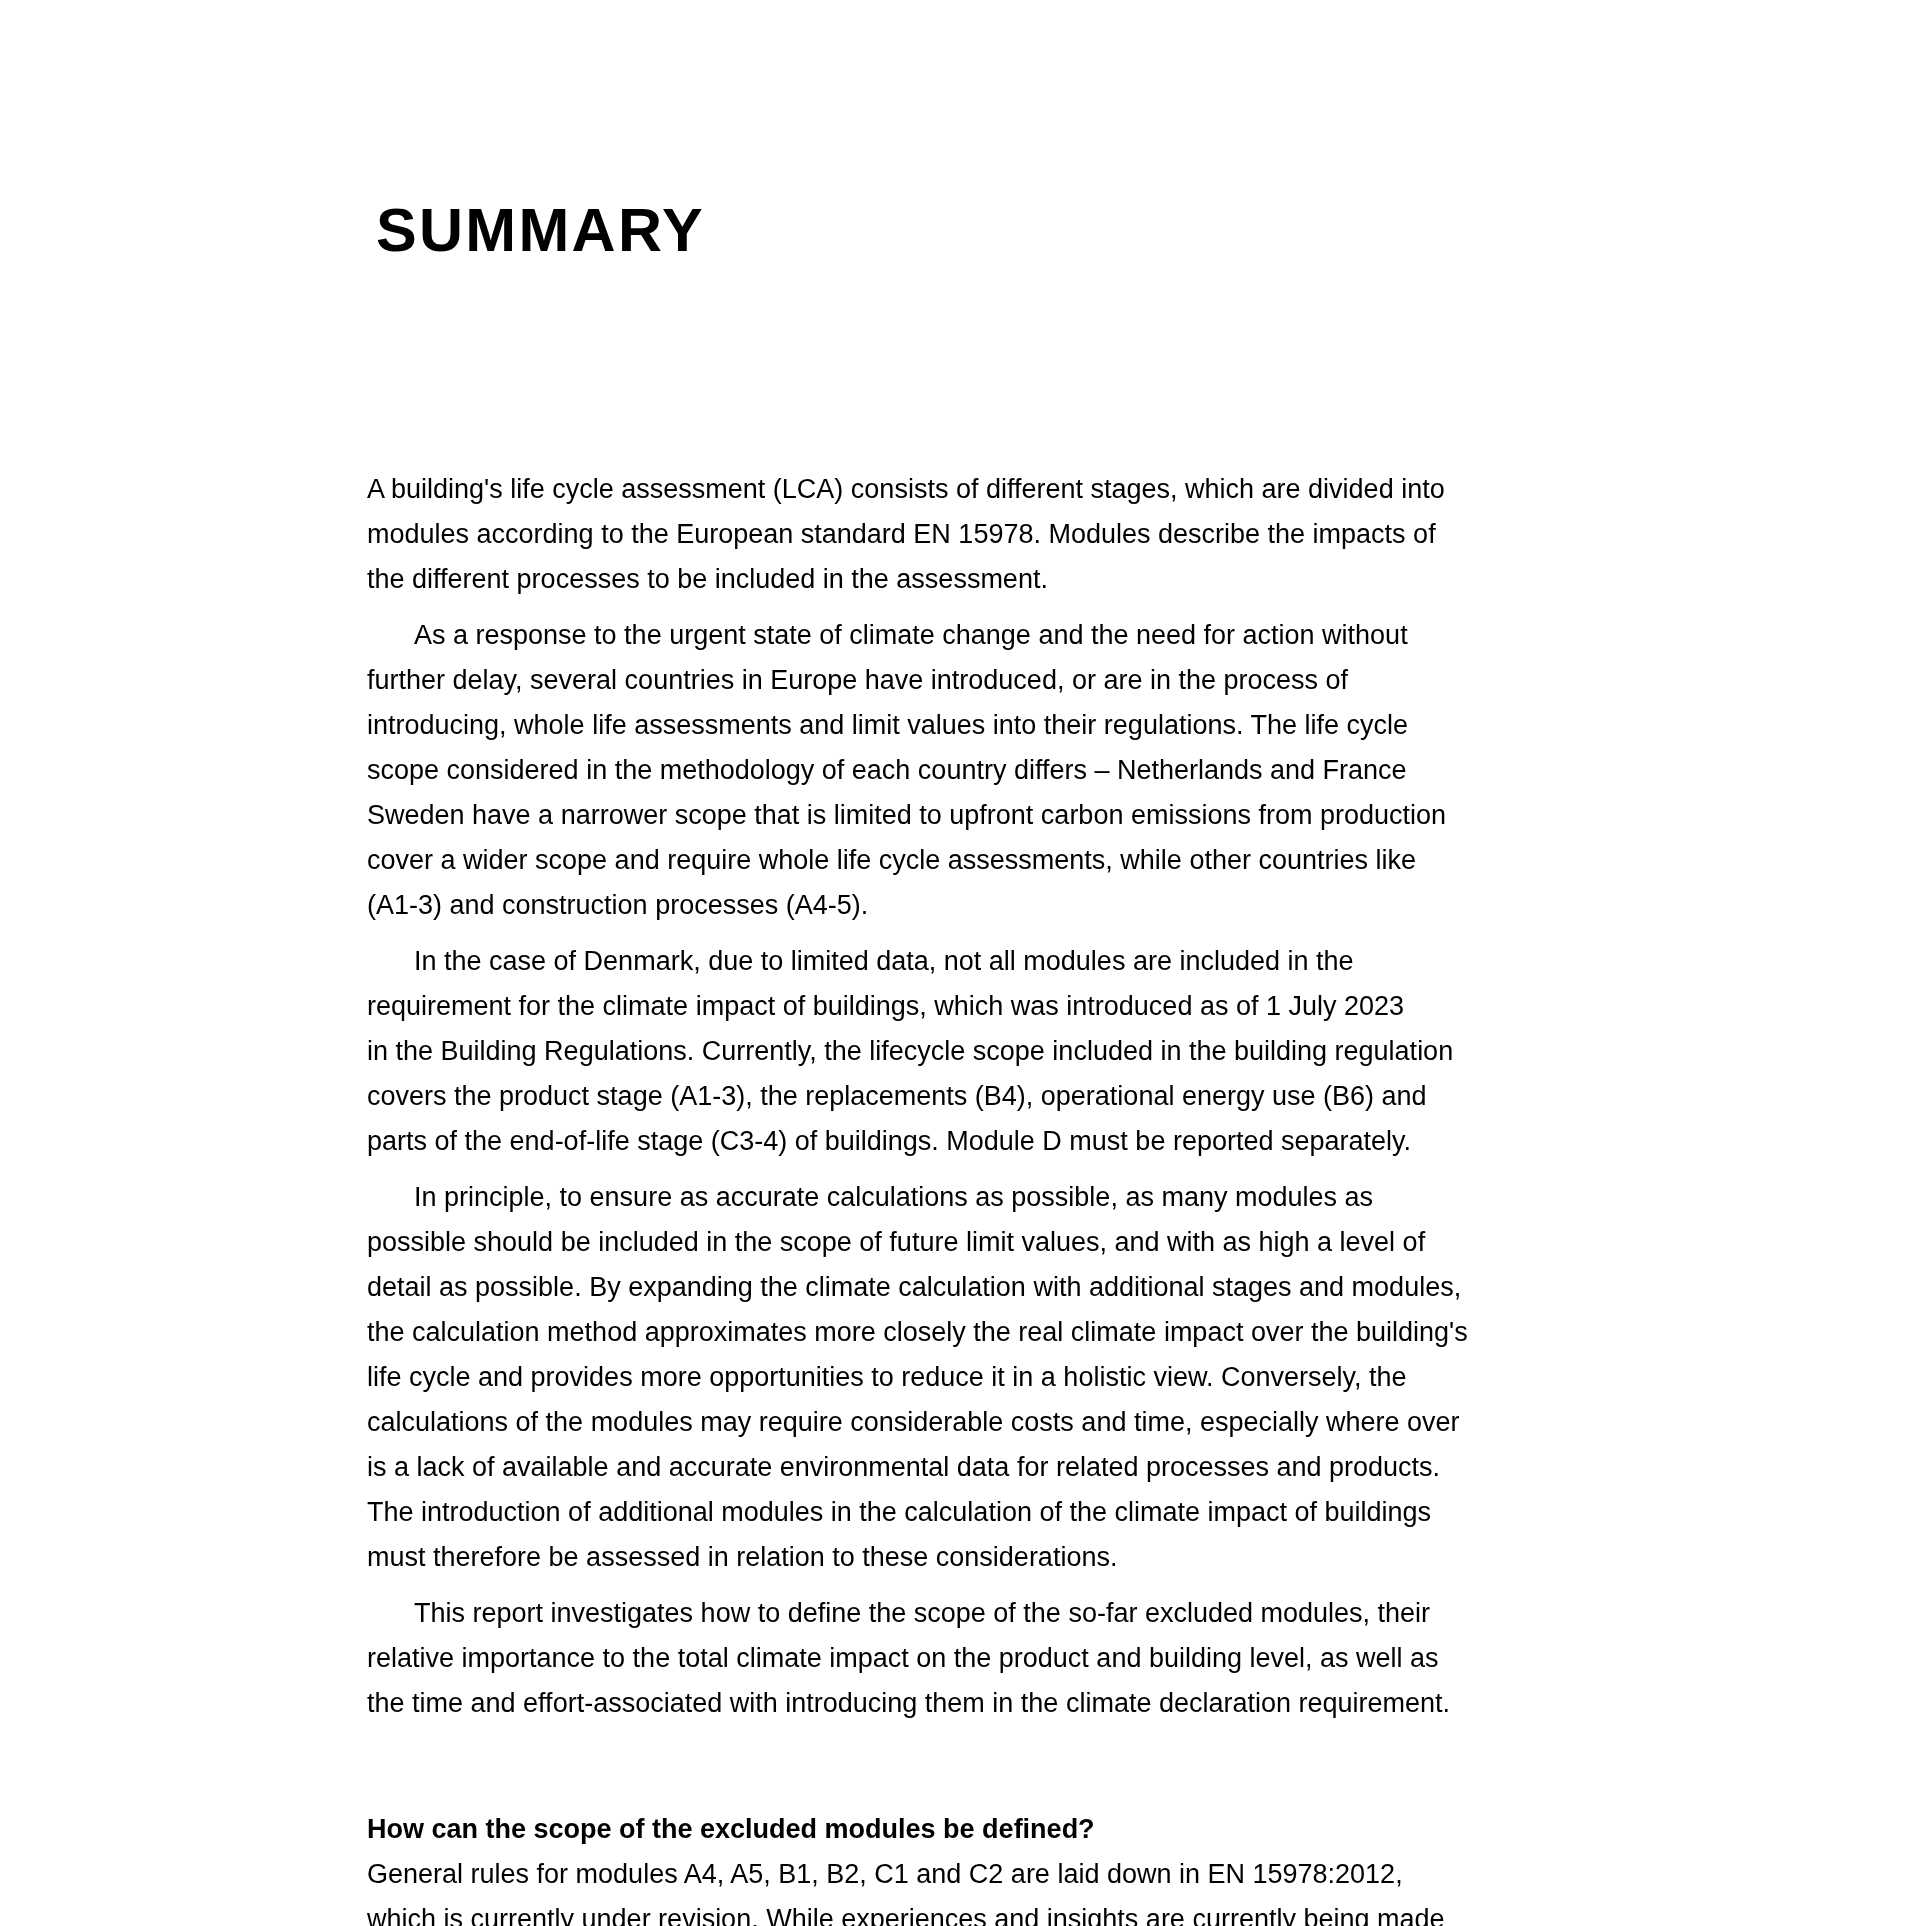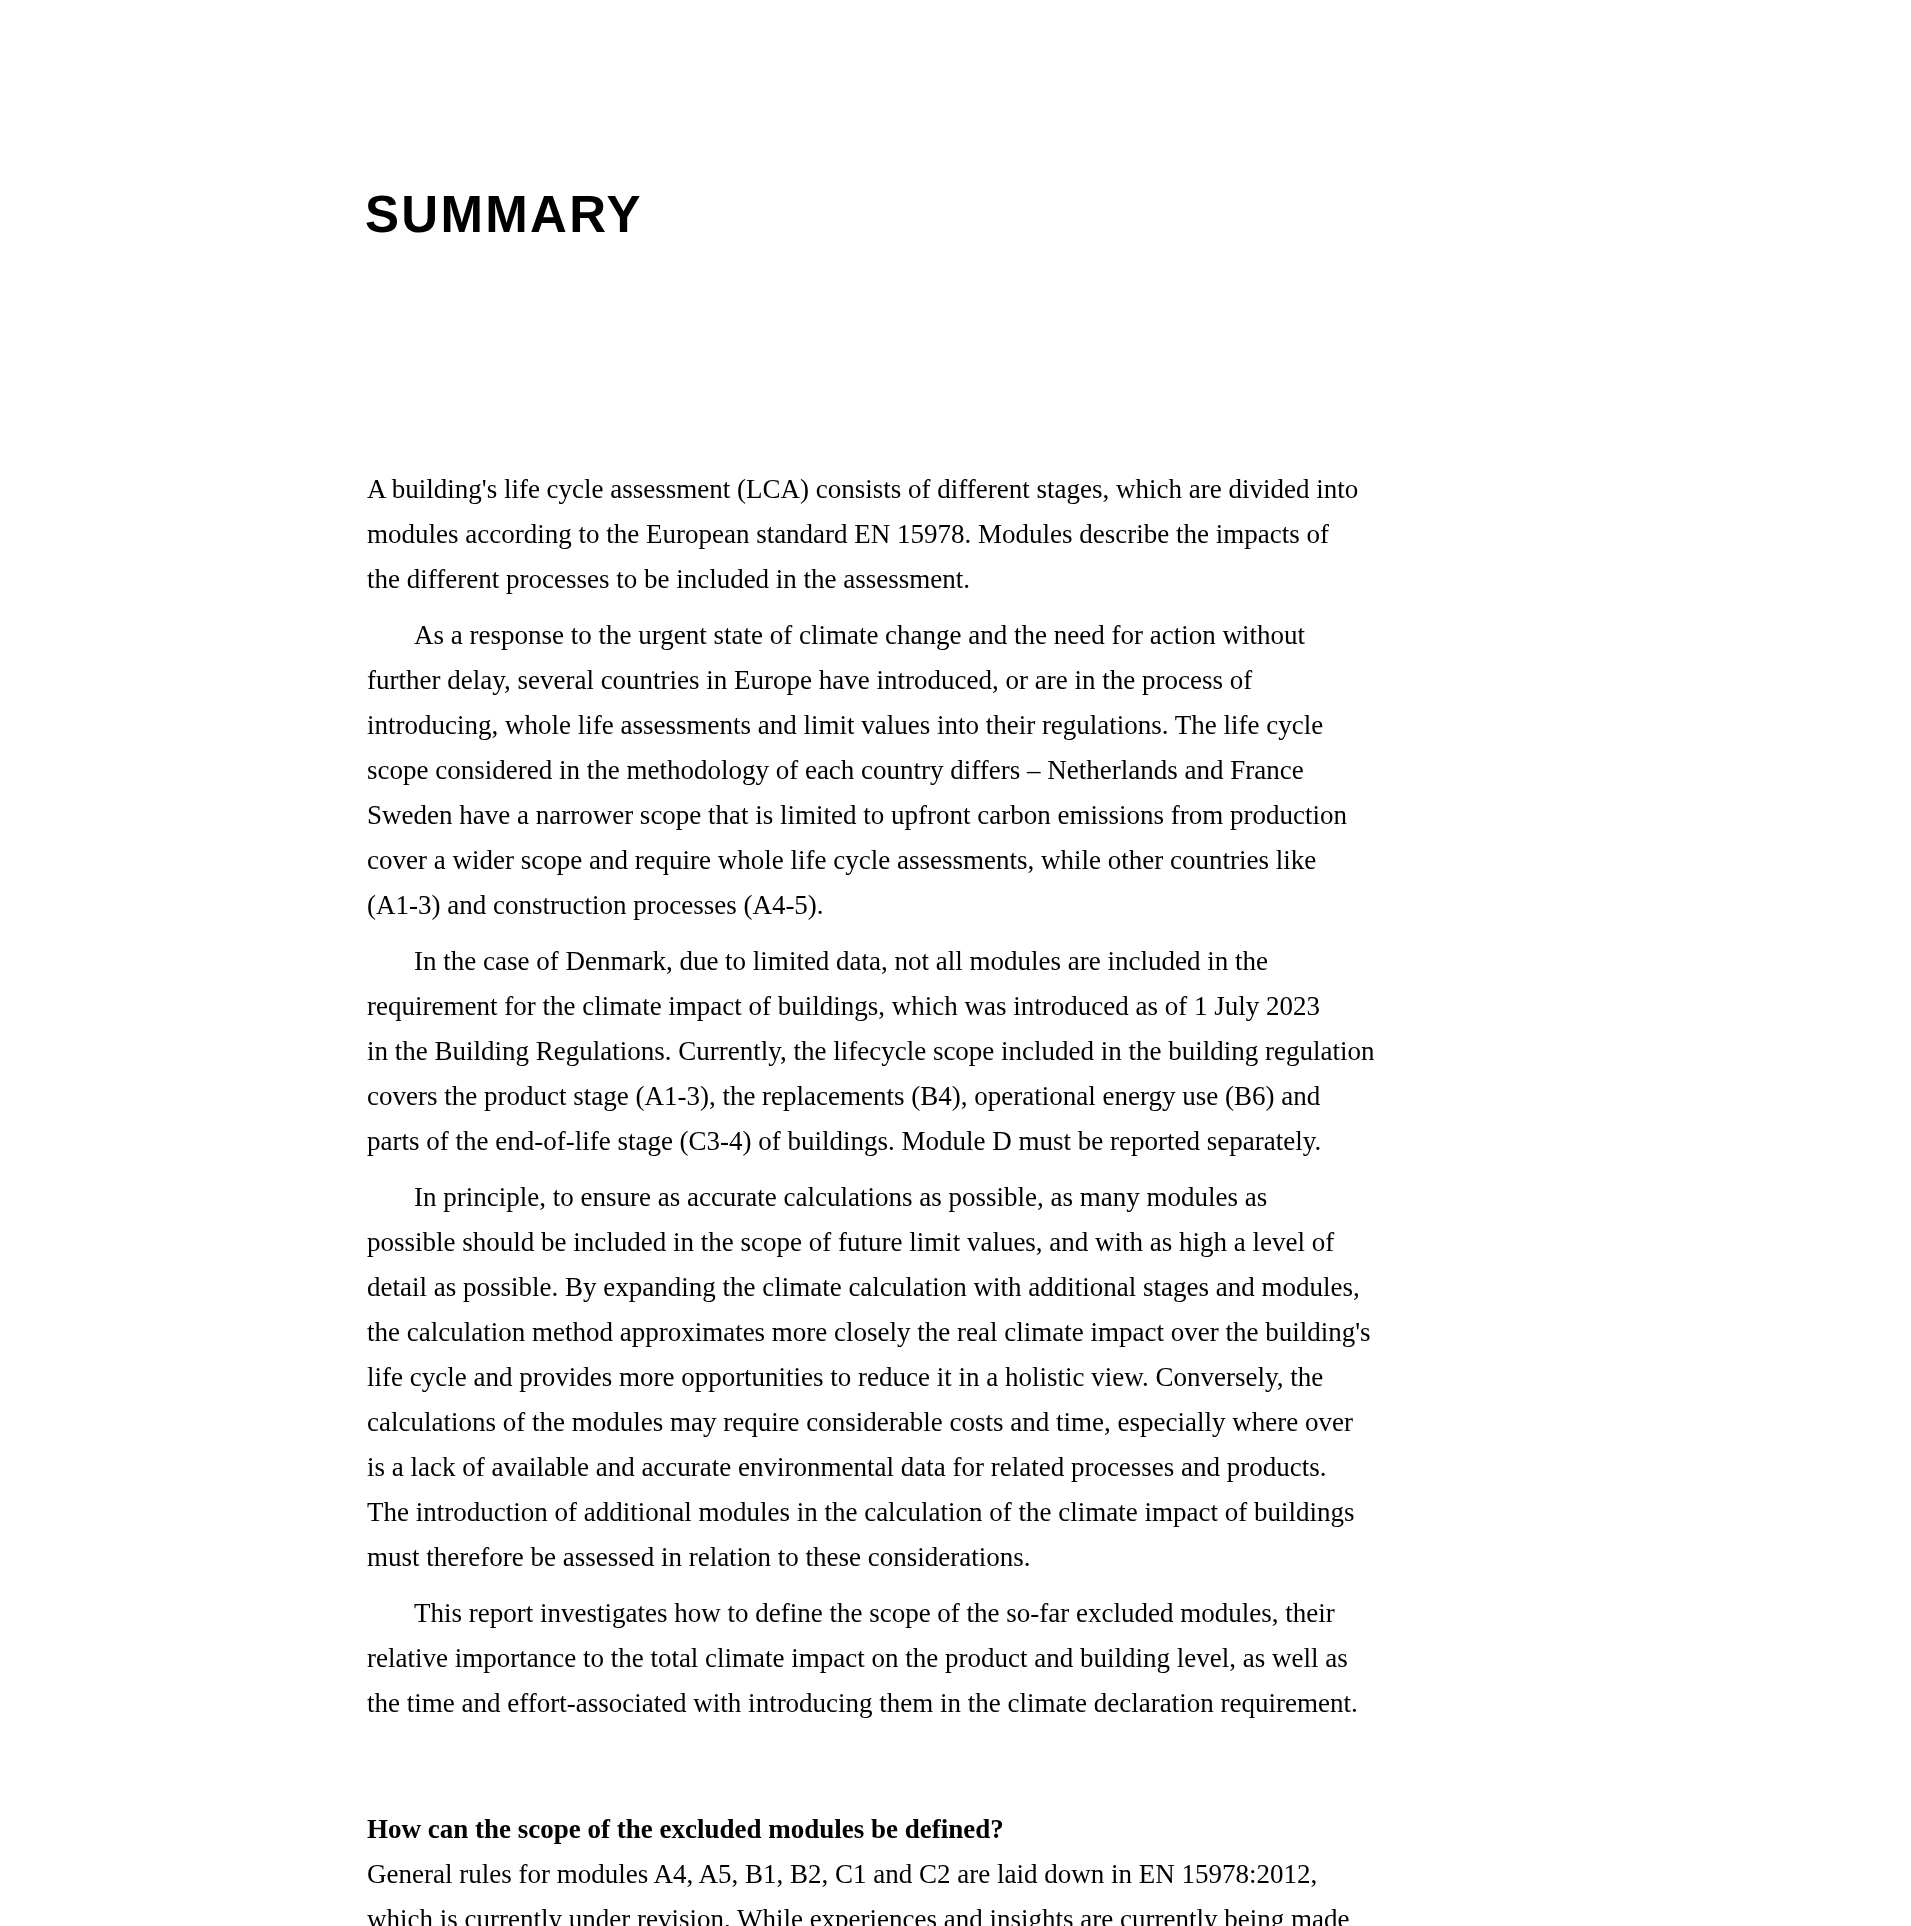--- a/index.html
+++ b/index.html
@@ -1,20 +1,20 @@
 <!DOCTYPE html>
 <html style="font-size:6.2px"><head>
 <meta charset="utf-8">
 <style>
   html, body { margin: 0; padding: 0; background: #ffffff; }
   body { width: 1911px; height: 2703px; position: relative; overflow: hidden; font-family: "Liberation Sans", sans-serif; color: #000; }
   .page { position: absolute; left: 0; top: 0; width: 1911px; height: 2703px; background: #fff; }
-  .title { position: absolute; left: 365px; top: 189px; font-size: 51px; font-weight: bold; letter-spacing: 2.3px; line-height: 1; margin: 0; }
+  .title { position: absolute; left: 365px; top: 189px; font-size: 61px; font-weight: bold; letter-spacing: 2.3px; line-height: 1; margin: 11px; }
   .body { position: absolute; left: 367px; top: 467px; width: 1217px; font-size: 27px; line-height: 45px; }
-  .line { white-space: nowrap; height: 45px; font-family: Liberation Serif, serif; }
+  .line { white-space: nowrap; height: 45px; }
   .indent { padding-left: 47px; margin-top: 11px; }
   .gap { height: 45px; }
   .bold { font-weight: bold; margin-top: 36px; }
 </style>
 </head>
 <body>
 
 <div class="page">
   <h1 class="title">SUMMARY</h1>
 

